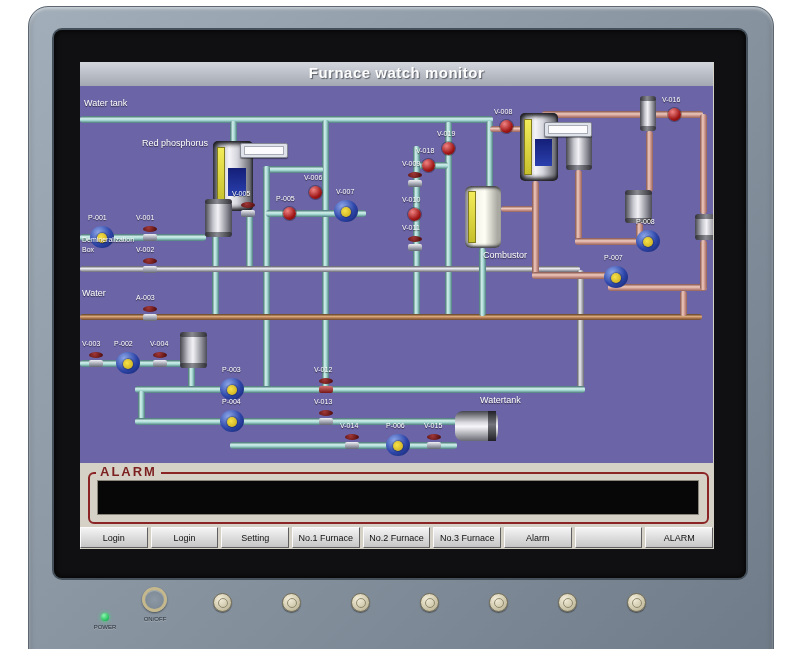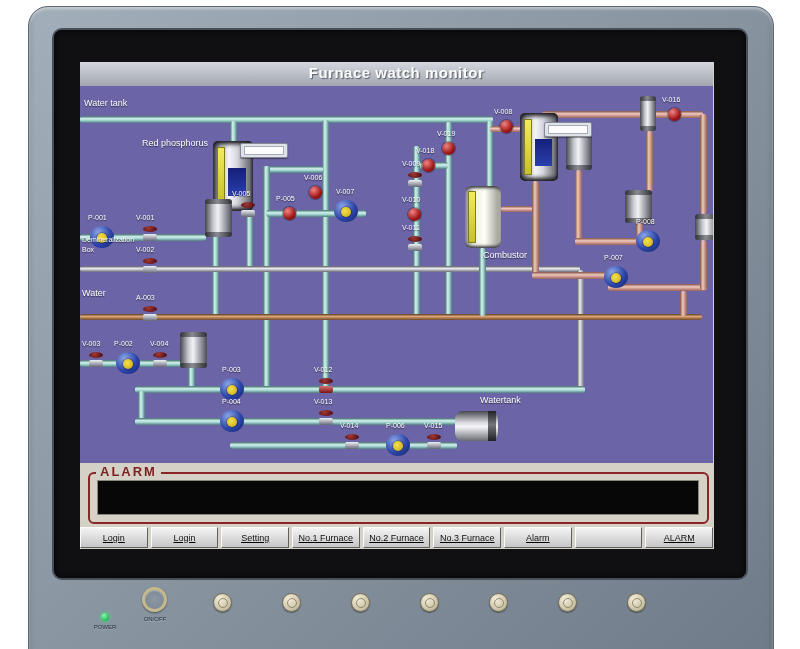--- a/index.html
+++ b/index.html
@@ -74,21 +74,21 @@
   .arrow{width:0;height:0;border-top:6px solid transparent;border-bottom:4px solid transparent;
          border-left:12px solid #17171c;transform:rotate(18deg);filter:drop-shadow(0 1px 0 #cfcfe0);}
   
   .alarmwrap{position:absolute;left:80px;top:463px;width:633px;height:64px;background:#d5d1c6;}
   .alarmbox{position:absolute;left:88px;top:472px;width:617px;height:48px;border:2px solid #8b2525;border-radius:6px;}
   .alarmlabel{position:absolute;left:96px;top:464px;padding:0 4px;background:#d5d1c6;color:#7c1f1f;
               font-size:13px;font-weight:bold;letter-spacing:2px;}
   .alarmlist{position:absolute;left:97px;top:480px;width:600px;height:33px;background:#070707;
              border:1px solid #8a867c;}
   
-  .menubar{position:absolute;left:80px;top:527px;width:633px;height:21px;display:flex;gap:3px;text-decoration:underline;}
+  .menubar{position:absolute;left:80px;top:527px;width:633px;height:21px;display:flex;gap:3px;}
   .mbtn{flex:1 1 0;background:linear-gradient(180deg,#f4f4f4,#c6c6c6);border:1px solid;
         border-color:#fbfbfb #5f5f5f #5f5f5f #fbfbfb;color:#101010;font-size:9px;
         font-family:"Liberation Sans",sans-serif;display:flex;align-items:center;justify-content:center;
         padding:0;white-space:nowrap;overflow:hidden;}
   
   .led{position:absolute;left:101px;top:613px;width:8px;height:8px;border-radius:50%;
        background:radial-gradient(circle at 35% 30%,#8cf5ae,#2cc462 65%,#12813a);box-shadow:0 0 4px #3ee07a;}
   .ctl-label{position:absolute;font-size:6px;color:#262d36;text-align:center;text-shadow:0 1px 0 rgba(255,255,255,.25);}
   .ring{position:absolute;left:142px;top:587px;width:25px;height:25px;border-radius:50%;
         border:3px solid #c4b88c;background:radial-gradient(circle,#8d99a4,#78848f);

